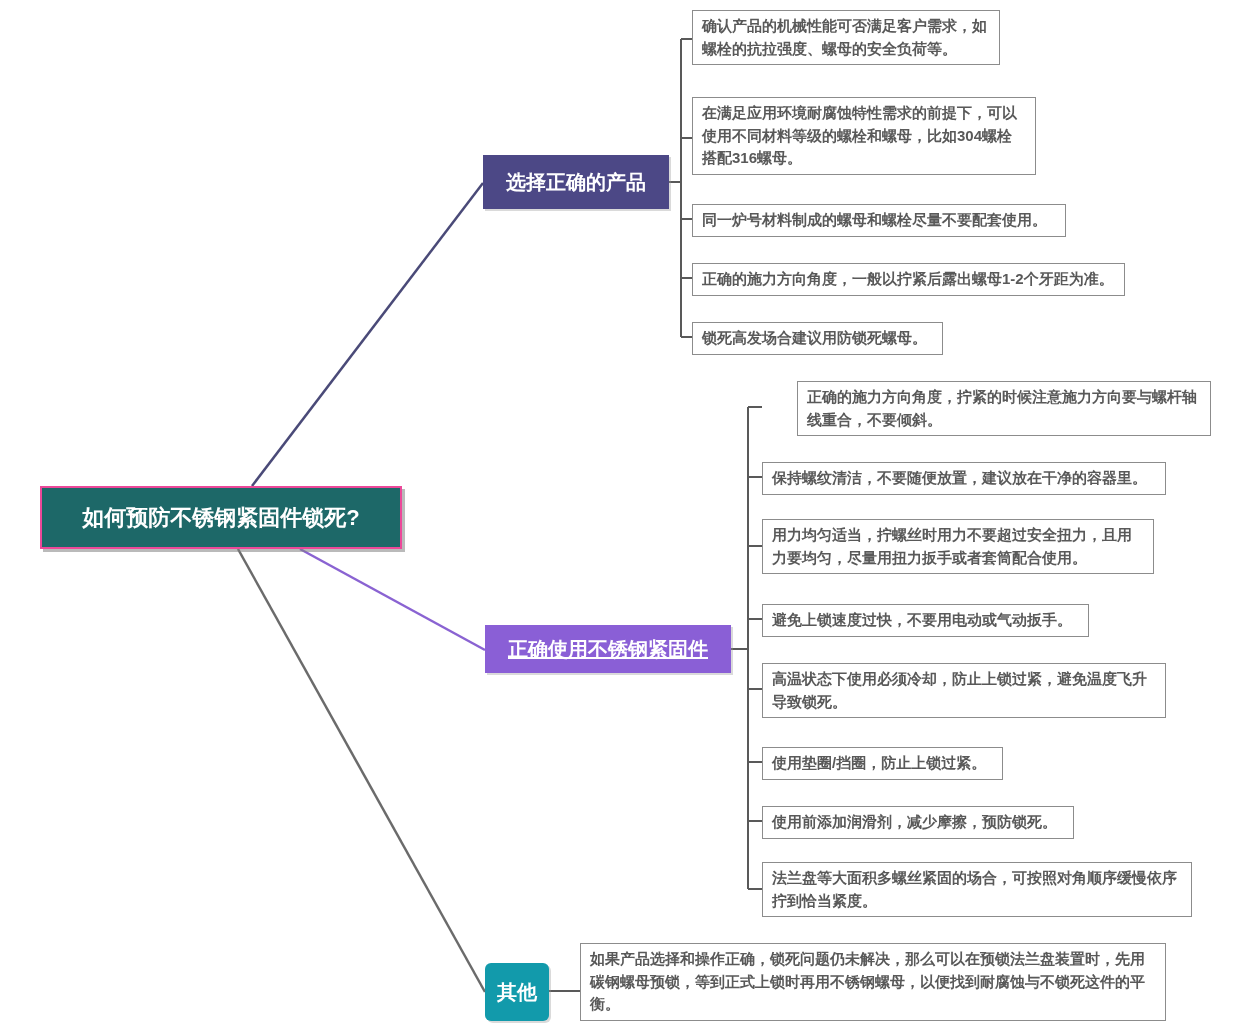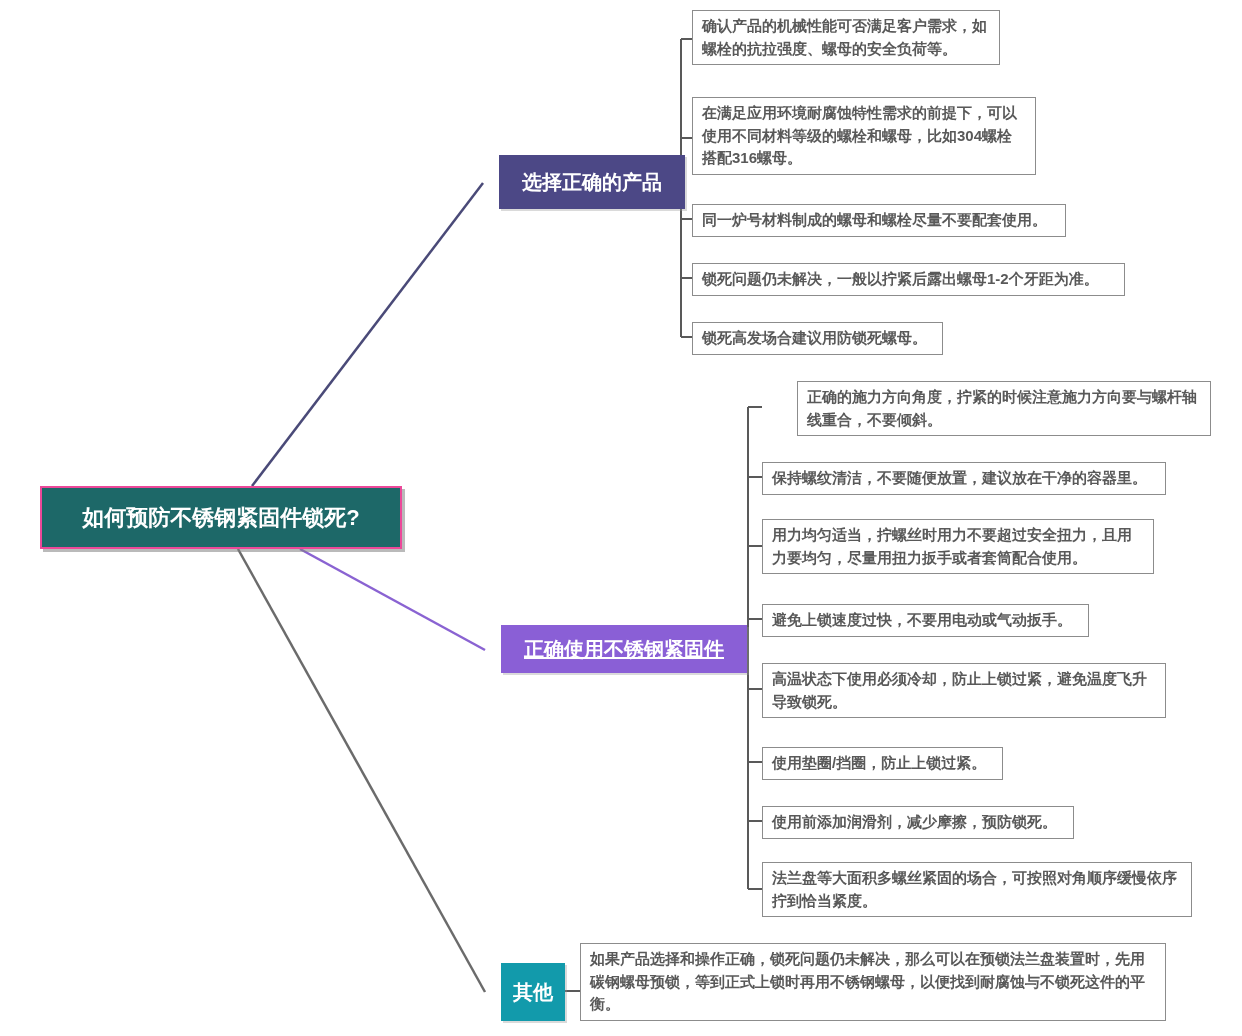--- a/index.html
+++ b/index.html
@@ -13,25 +13,25 @@
     left:40px;top:486px;width:362px;height:63px;
     background:#1d6868;border:2px solid #ec4899;
     box-shadow:3px 3px 0 rgba(130,130,130,.55);
     color:#ffffff;font-size:22px;
     display:flex;align-items:center;justify-content:center;
     white-space:nowrap;
   }
   .branch{
     color:#ffffff;font-size:20px;
     display:flex;align-items:center;justify-content:center;
-    white-space:nowrap;box-shadow:2px 2px 0 rgba(150,150,150,.35);margin-left:16px;
+    white-space:nowrap;box-shadow:2px 2px 0 rgba(150,150,150,.35);
   }
   .b1{left:483px;top:155px;width:186px;height:54px;background:#4c4886;}
   .b2{left:485px;top:625px;width:246px;height:48px;background:#8a5fd6;text-decoration:underline;}
-  .b3{left:485px;top:963px;width:64px;height:58px;background:#129aab;}
+  .b3{left:485px;top:963px;width:64px;height:58px;background:#129aab;border-radius:6px;}
   .leaf{
     position:absolute;box-sizing:border-box;
     background:#ffffff;border:1.5px solid #8c8c8c;
     color:#595959;font-size:15px;font-weight:bold;line-height:1.5;
     padding:4px 9px;
   }
 </style>
 </head>
 <body>
 
@@ -52,21 +52,21 @@
 
   <div class="node root-node">如何预防不锈钢紧固件锁死?</div>
 
   <div class="node branch b1">选择正确的产品</div>
   <div class="node branch b2">正确使用不锈钢紧固件</div>
   <div class="node branch b3">其他</div>
 
   <div class="leaf" style="left:692px;top:10px;width:308px">确认产品的机械性能可否满足客户需求，如螺栓的抗拉强度、螺母的安全负荷等。</div>
   <div class="leaf" style="left:692px;top:97px;width:344px">在满足应用环境耐腐蚀特性需求的前提下，可以使用不同材料等级的螺栓和螺母，比如304螺栓搭配316螺母。</div>
   <div class="leaf" style="left:692px;top:204px;width:374px">同一炉号材料制成的螺母和螺栓尽量不要配套使用。</div>
-  <div class="leaf" style="left:692px;top:263px;width:433px">锁死问题仍未解决，一般以拧紧后露出螺母1-2个牙距为准。</div>
+  <div class="leaf" style="left:692px;top:263px;width:433px">正确的施力方向角度，一般以拧紧后露出螺母1-2个牙距为准。</div>
   <div class="leaf" style="left:692px;top:322px;width:251px">锁死高发场合建议用防锁死螺母。</div>
 
   <div class="leaf" style="left:797px;top:381px;width:414px">正确的施力方向角度，拧紧的时候注意施力方向要与螺杆轴线重合，不要倾斜。</div>
   <div class="leaf" style="left:762px;top:462px;width:404px">保持螺纹清洁，不要随便放置，建议放在干净的容器里。</div>
   <div class="leaf" style="left:762px;top:519px;width:392px">用力均匀适当，拧螺丝时用力不要超过安全扭力，且用力要均匀，尽量用扭力扳手或者套筒配合使用。</div>
   <div class="leaf" style="left:762px;top:604px;width:327px">避免上锁速度过快，不要用电动或气动扳手。</div>
   <div class="leaf" style="left:762px;top:663px;width:404px">高温状态下使用必须冷却，防止上锁过紧，避免温度飞升导致锁死。</div>
   <div class="leaf" style="left:762px;top:747px;width:241px">使用垫圈/挡圈，防止上锁过紧。</div>
   <div class="leaf" style="left:762px;top:806px;width:312px">使用前添加润滑剂，减少摩擦，预防锁死。</div>
   <div class="leaf" style="left:762px;top:862px;width:430px">法兰盘等大面积多螺丝紧固的场合，可按照对角顺序缓慢依序拧到恰当紧度。</div>

